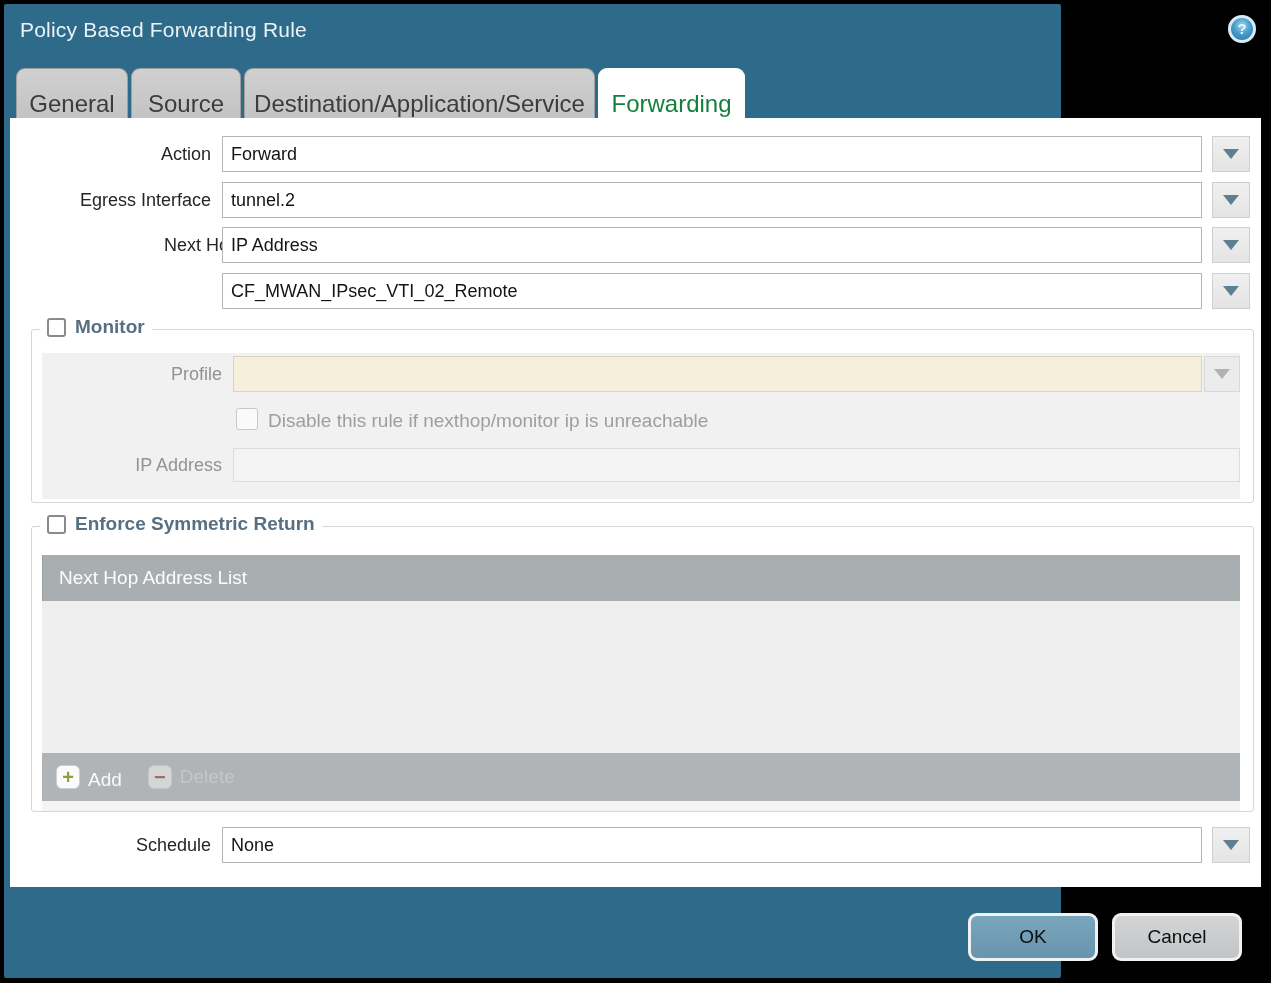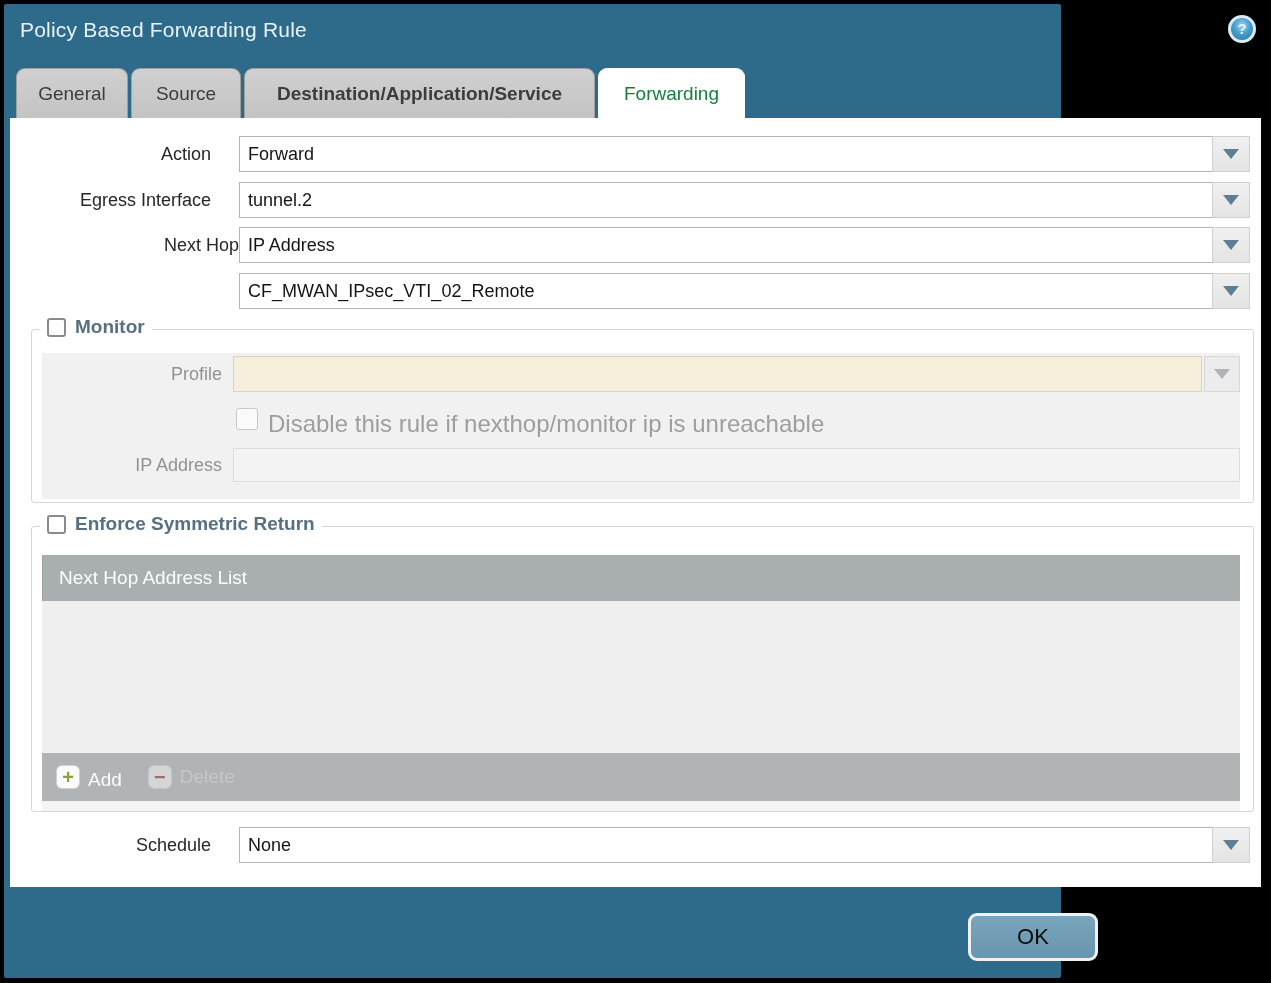--- a/index.html
+++ b/index.html
@@ -27,41 +27,41 @@
     box-shadow:0 0 3px rgba(0,0,0,.35);
     color:#eaf6fc; font-size:15px; font-weight:bold;
     text-align:center; line-height:22px; cursor:pointer;
   }
   
   .tab {
     position:absolute; top:64px; height:50px;
     border-radius:9px 9px 0 0;
     background:linear-gradient(#d0d0d0,#c3c3c3);
     border:1px solid #9f9f9f; border-bottom:none;
-    color:#3c3c3c; font-size:19px;
-    display:flex; align-items:center; justify-content:center;
+    color:#3c3c3c; font-size:24px;
+    display:flex; align-items:flex-end; justify-content:center;
     cursor:pointer;
   }
   .tab.active {
     background:#fff; color:#15803d; border-color:#fff; z-index:2;
   }
   
   .content {
     position:absolute; left:6px; top:114px; width:1251px; height:769px;
     background:#fff;
   }
   .flabel {
     position:absolute; left:0; width:201px; text-align:right;
     font-size:18px; color:#262626; line-height:36px;padding-left:41px;
   }
   .field {
     position:absolute; left:212px; width:980px; height:36px;
     border:1px solid #b5b5b5; background:#fff;
     font-family:"Liberation Sans", sans-serif;
-    font-size:18px; color:#141414; padding:0 8px; outline:none;margin-left:17px;
+    font-size:18px; color:#141414; padding:0 8px; outline:none;
   }
   .ddbtn {
     position:absolute; left:1202px; width:38px; height:36px;
     background:linear-gradient(#f0f0f0,#e4e4e4);
     border:1px solid #cfcfcf; cursor:pointer;
     display:flex; align-items:center; justify-content:center;
   }
   .arrow {
     width:0; height:0;
     border-left:8px solid transparent; border-right:8px solid transparent;
@@ -93,21 +93,21 @@
     position:absolute; background:#f3f3f3; border:1px solid #dcdcdc; height:34px;
   }
   .ddbtn.dis {
     background:#ececec; border-color:#d8d8d8; cursor:default;
   }
   .discb {
     position:absolute; width:22px; height:22px;
     background:#fafafa; border:1px solid #c6cac3; border-radius:3px;
   }
   .distext {
-    position:absolute; font-size:24px; color:#9e9e9e;
+    position:absolute; font-size:19px; color:#9e9e9e;
   }
   
   .thead {
     position:absolute; left:32px; width:1198px; height:46px;
     background:#a9aeb1; border-left:1px solid #999ea1;
     color:#fdfdfd; font-size:19px; line-height:46px; padding-left:16px;
   }
   .tbody {
     position:absolute; left:32px; width:1198px; height:152px; background:#efefef;
   }
@@ -124,40 +124,40 @@
   .tbtn.add .tl { color:#fbfbfb; font-size:19px;margin-top:6px; }
   .tbtn.del { cursor:default; }
   .tbtn.del .ic { background:#d3d5d6; border:1px solid #c3c5c6; color:#9d6a66; }
   .tbtn.del .tl { color:#c3c7c9; font-size:19px; }
   .strip { position:absolute; left:32px; width:1198px; height:10px; background:#f4f4f4; }
   
   .btn {
     position:absolute; top:909px; width:130px; height:48px;
     border-radius:9px; border:3px solid #f1f1f1;
     font-family:"Liberation Sans", sans-serif;
-    font-size:22px; color:#0d0d0d; cursor:pointer;
+    font-size:19px; color:#0d0d0d; cursor:pointer;
   }
   .btn.ok { left:964px; background:linear-gradient(#7aa6bc,#6795ad); }
   .btn.cancel { left:1108px; background:linear-gradient(#d2d4d6,#c2c4c6); }
 </style>
 </head>
 <body>
 
 <div class="dialog">
 
   <div class="title">Policy Based Forwarding Rule</div>
   <div class="help">?</div>
 
   <div class="tab" style="left:12px; width:112px;">
     <span>General</span>
   </div>
   <div class="tab" style="left:127px; width:110px;">
     <span>Source</span>
   </div>
-  <div class="tab" style="left:240px; width:351px;font-weight:bold;">
+  <div class="tab" style="left:240px; width:351px;">
     <span>Destination/Application/Service</span>
   </div>
   <div class="tab active" style="left:594px; width:147px;">
     <span>Forwarding</span>
   </div>
 
   <div class="content">
 
     <div class="flabel" style="top:18px;">Action</div>
     <input class="field" style="top: 18px;" readonly="" value="Forward">
@@ -225,14 +225,15 @@
 
     <div class="flabel" style="top:709px;">Schedule</div>
     <input class="field" style="top: 709px;" readonly="" value="None">
     <div class="ddbtn" style="top:709px;">
       <span class="arrow"></span>
     </div>
 
   </div>
 
   <button class="btn ok">OK</button>
+  <button class="btn cancel">Cancel</button>
 
 </div>
 
 </body></html>

